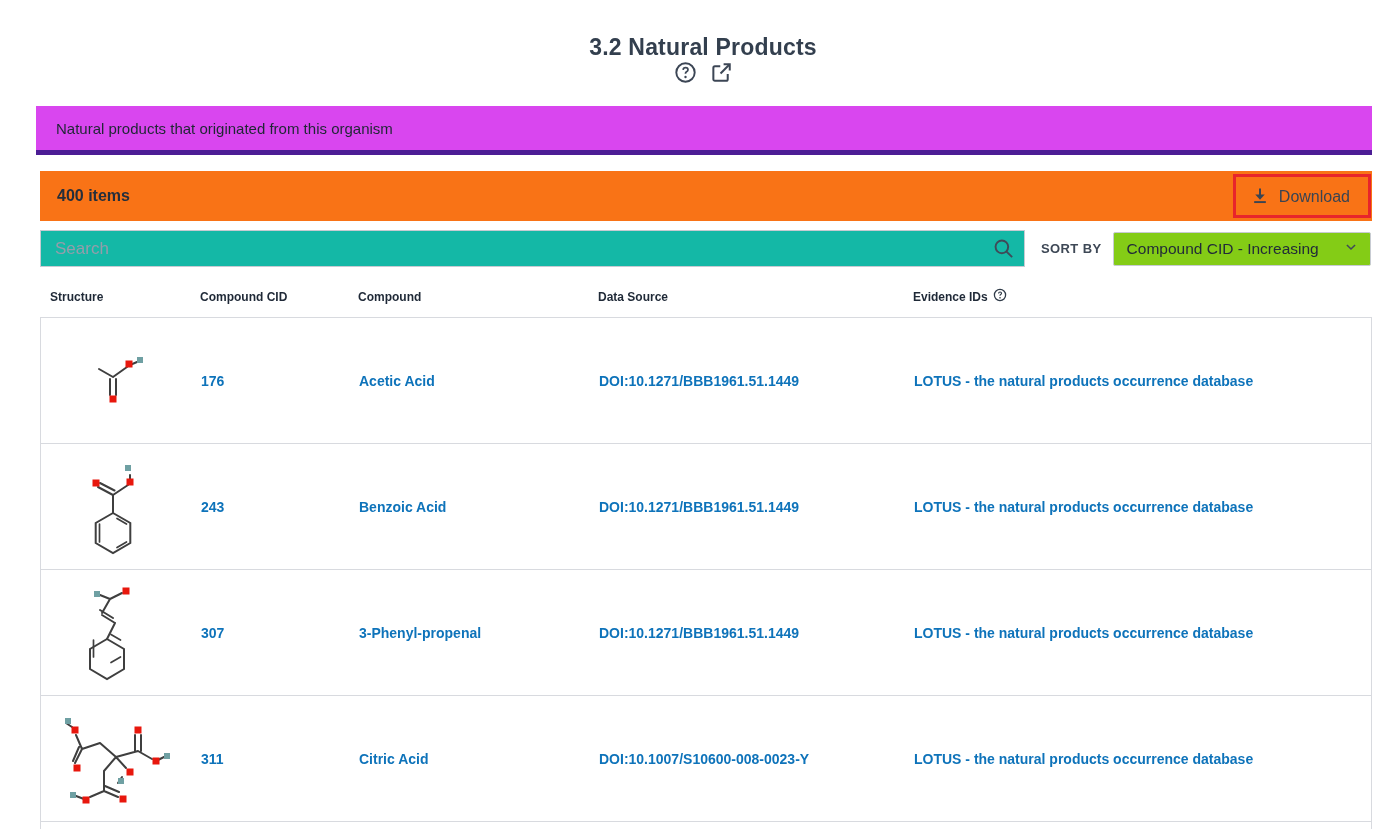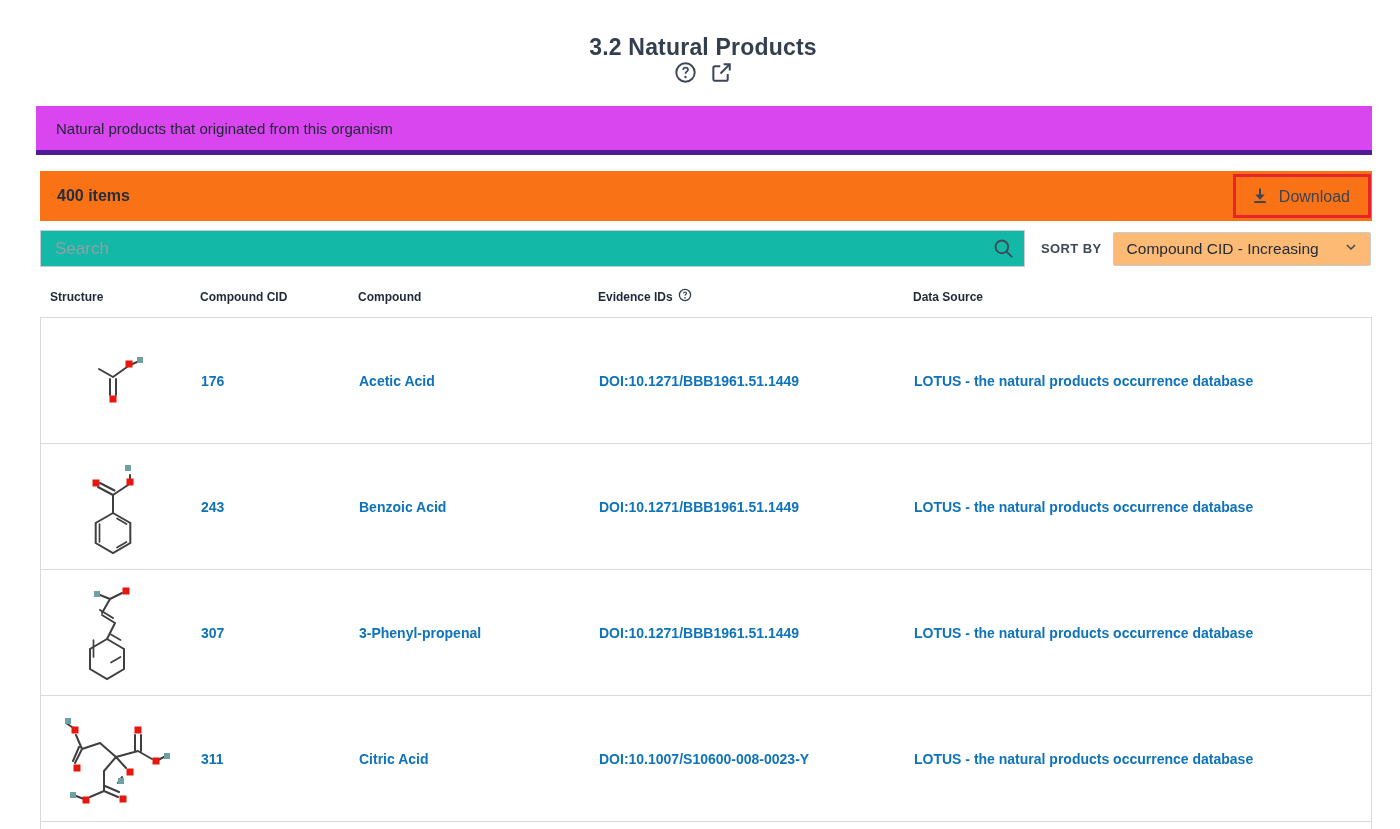--- a/index.html
+++ b/index.html
@@ -31,21 +31,21 @@
 
   
   .search-row { margin:9px 28px 0 40px; display:flex; align-items:center; height:37px; }
   .search-wrap { position:relative; width:985px; height:37px; }
   .search-input { width:100%; height:100%; border:1px solid #c7cbd2; background:#14b8a6;
     font-size:17px; padding:0 44px 0 14px; color:#212a37; font-family:inherit; outline:none; }
   .search-input::placeholder { color:#959daa; }
   .search-icon { position:absolute; right:10px; top:7px; color:#3f4a58; }
   .sort-label { font-size:13px; font-weight:600; color:#3e4856; letter-spacing:.4px;
     margin:0 11px 0 16px; white-space:nowrap; }
-  .sort-select { width:258px; height:34px; background:#fdba74; border:1px solid #c7cbd2;
+  .sort-select { width:258px; height:34px; background:#84cc16; border:1px solid #c7cbd2;
     border-radius:2px; display:flex; align-items:center; justify-content:space-between;
     padding:0 12px 0 13px; cursor:pointer; font-size:15.5px; color:#222b39; }
   .sort-select svg { color:#3f4a58; }
 
   
   .table { margin:10px 28px 0 40px; }
   .thead, .trow { display:grid; grid-template-columns:150px 158px 240px 315px auto; }
   .thead { height:41px; align-items:center; border-bottom:1px solid #d8dadf; }
   .th { font-size:12px; font-weight:700; color:#1f2937; padding-left:10px; white-space:nowrap; }
   .th-evidence { display:flex; align-items:flex-start; gap:5px; }
@@ -121,31 +121,31 @@
           </svg>
       </span>
     </div>
   </div>
 
   <div class="table">
     <div class="thead">
       <div class="th">Structure</div>
       <div class="th">Compound CID</div>
       <div class="th">Compound</div>
+      <div class="th">Data Source</div>
       <div class="th th-evidence">
         <span>Evidence IDs</span>
         <span class="qmark">
           <svg width="14" height="14" viewBox="0 0 24 24">
               <circle cx="12" cy="12" r="9.6" fill="none" stroke="currentColor" stroke-width="2.2"></circle>
               <path d="M9.5 9.3c.1-1.5 1.2-2.4 2.6-2.4 1.4 0 2.5 1 2.5 2.2 0 1-.5 1.6-1.5 2.2-.8.5-1.1 1-1.1 1.8v.3" fill="none" stroke="currentColor" stroke-width="2"></path>
               <circle cx="12" cy="16.9" r="1.4" fill="currentColor"></circle>
             </svg>
         </span>
       </div>
-      <div class="th">Data Source</div>
     </div>
     <div class="tbody">
         <div class="trow">
           <div class="td td-structure">
             <svg class="chem" width="130" height="96" viewBox="0 0 130 96">
     <path d="M48 36 62 44 M59 46 59 62 M65 46 65 62 M62 44 76 34 M79 32 86 29" fill="none" stroke="#3f3f3f" stroke-width="2" stroke-linecap="round"></path>
     <rect x="58.5" y="62.5" width="7" height="7" fill="#e8170d"></rect>
               <rect x="74.5" y="27.5" width="7" height="7" fill="#e8170d"></rect>
               <rect x="86" y="24" width="6" height="6" fill="#6fa0a3"></rect>
    </svg>

